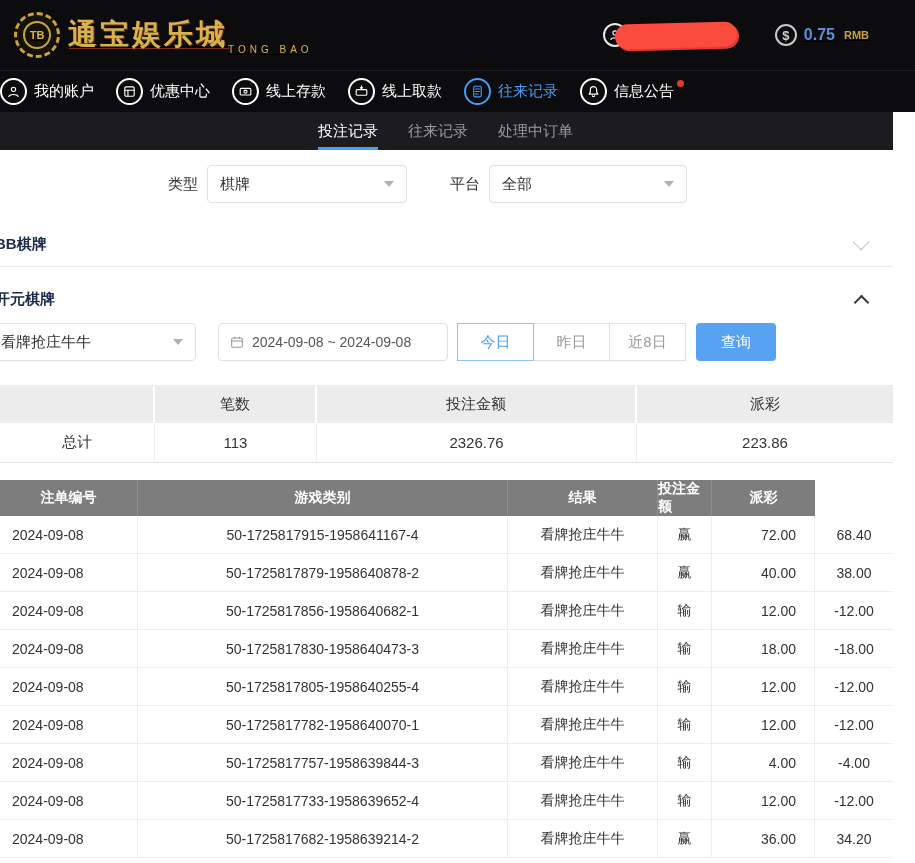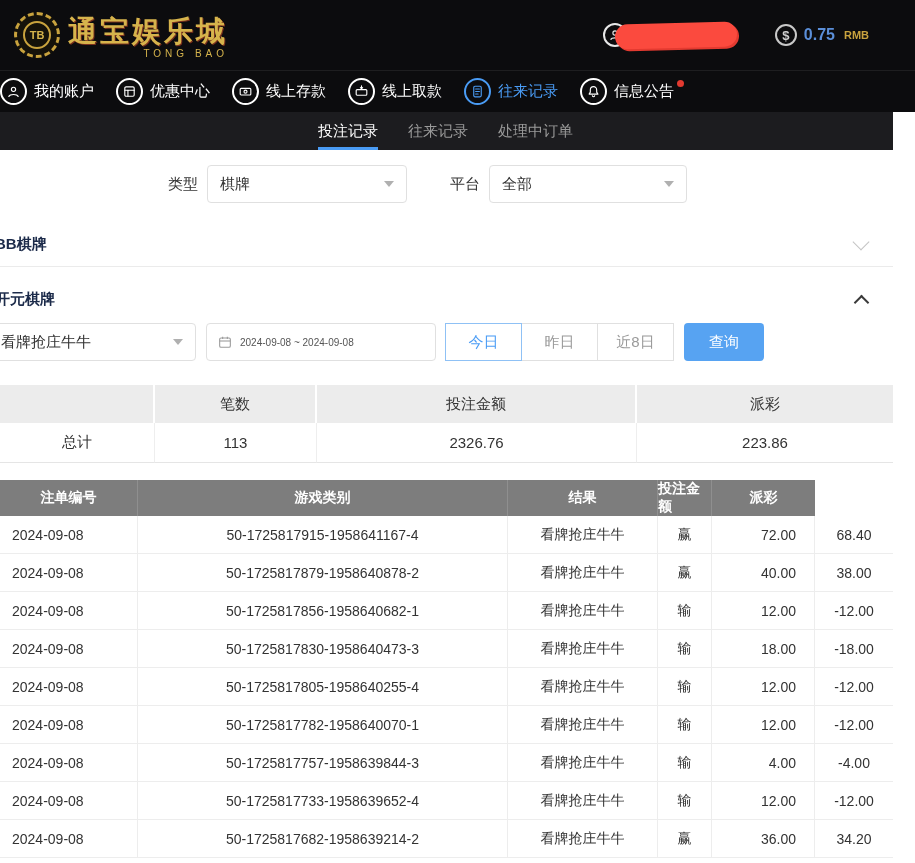--- a/index.html
+++ b/index.html
@@ -1,26 +1,26 @@
 <!DOCTYPE html>
 <html><head>
 <meta charset="utf-8">
 <style>
   * { margin:0; padding:0; box-sizing:border-box; }
   html,body { width:915px; height:863px; background:#fff; overflow:hidden;
     font-family:"Liberation Sans","DejaVu Sans",sans-serif; }
 
   
-  .top-header { height:70px; background:#0c0c0e; display:flex; align-items:center; padding:0 46px 0 14px; }
+  .top-header { height:70px; background:#0c0c0e; display:flex; align-items:center; padding:0 46px 0 14px;text-decoration:underline; }
   .logo { display:flex; align-items:center; gap:8px; }
   .chip { width:46px; height:46px; border:3px dashed #c9a33e; border-radius:50%;
     background:#15120a; display:flex; align-items:center; justify-content:center; }
   .chip-inner { width:28px; height:28px; border:2px solid #c9a33e; border-radius:50%;
     color:#d6b44c; font-size:11px; font-weight:bold; display:flex; align-items:center; justify-content:center; }
-  .logo-text { display:flex; flex-direction:column; }
+  .logo-text { display:flex; flex-direction:row; }
   .logo-title { color:#d6b44c; font-size:29px; font-weight:bold; letter-spacing:3px;
     text-shadow:1px 1px 0 #7a2f1d; font-family:"Liberation Serif","DejaVu Serif",serif; }
   .logo-sub { color:#d6b44c; font-size:10px; letter-spacing:4px; align-self:flex-end; margin-top:-4px; }
   .header-right { margin-left:auto; display:flex; align-items:center; }
   .avatar-circle { width:24px; height:24px; border:2px solid #e8e8e8; border-radius:50%;
     display:flex; align-items:center; justify-content:center; color:#e8e8e8; flex:0 0 auto; }
   .scribble { width:122px; height:25px; background:#fb4a3e; border-radius:13px;
     margin-left:-12px; transform:rotate(-1.5deg); box-shadow:2px 2px 0 #e33a30; }
   .wallet { display:flex; align-items:center; gap:7px; margin-left:38px; }
   .dollar-circle { width:22px; height:22px; border:2px solid #c9c9c9; border-radius:50%;
@@ -65,22 +65,22 @@
   .section-title { font-size:15px; font-weight:bold; color:#1c2b4a; margin-left:-5px; }
   .chev { display:inline-block; }
   .chev-down { width:12px; height:12px; border-right:1.5px solid #c4c4c4; border-bottom:1.5px solid #c4c4c4;
     transform:rotate(45deg); margin-top:-6px; }
   .chev-up { width:11px; height:11px; border-right:2px solid #3a3a3a; border-bottom:2px solid #3a3a3a;
     transform:rotate(-135deg); margin-top:6px; }
 
   
   .toolbar { display:flex; align-items:center; margin-top:2px; }
   .sel-game { width:208px; margin-left:-12px; }
-  .date-box { width:230px; height:38px; border:1px solid #e0e0e0; border-radius:4px; margin-left:10px;
-    display:flex; align-items:center; gap:7px; padding:0 10px; font-size:10px; color:#555; cursor:pointer; }
+  .date-box { width:230px; height:38px; border:1px solid #e0e0e0; border-radius:4px; margin-left:22px;
+    display:flex; align-items:center; gap:7px; padding:0 10px; font-size:14px; color:#555; cursor:pointer; }
   .date-box svg { width:16px; height:16px; stroke:#9a9a9a; fill:none; stroke-width:1.6; }
   .seg-group { display:flex; margin-left:9px; }
   .seg-btn { width:77px; height:38px; background:#fff; border:1px solid #e0e0e0; color:#9a9a9a;
     font-size:15px; cursor:pointer; font-family:inherit; }
   .seg-btn + .seg-btn { margin-left:-1px; }
   .seg-btn.today { border:1px solid #8fc1f5; color:#4a9cf5; position:relative; z-index:2; }
   .search-btn { width:80px; height:38px; margin-left:10px; background:#57a3f2; border:none; border-radius:4px;
     color:#fff; font-size:15px; cursor:pointer; font-family:inherit; }
 
   

